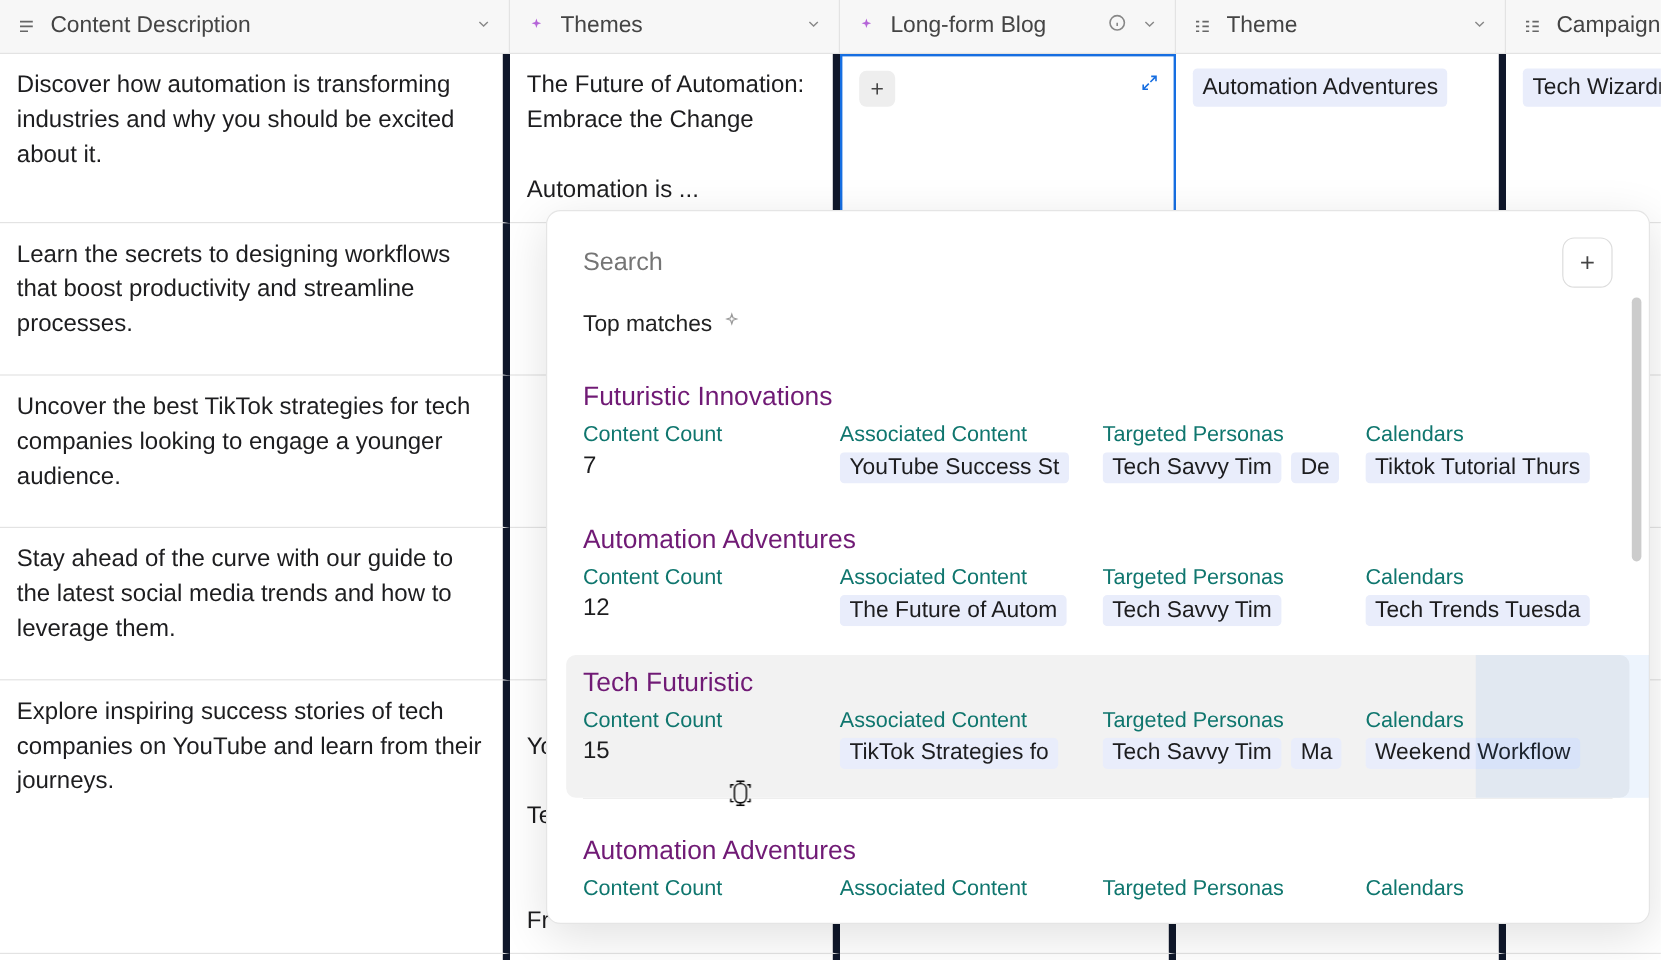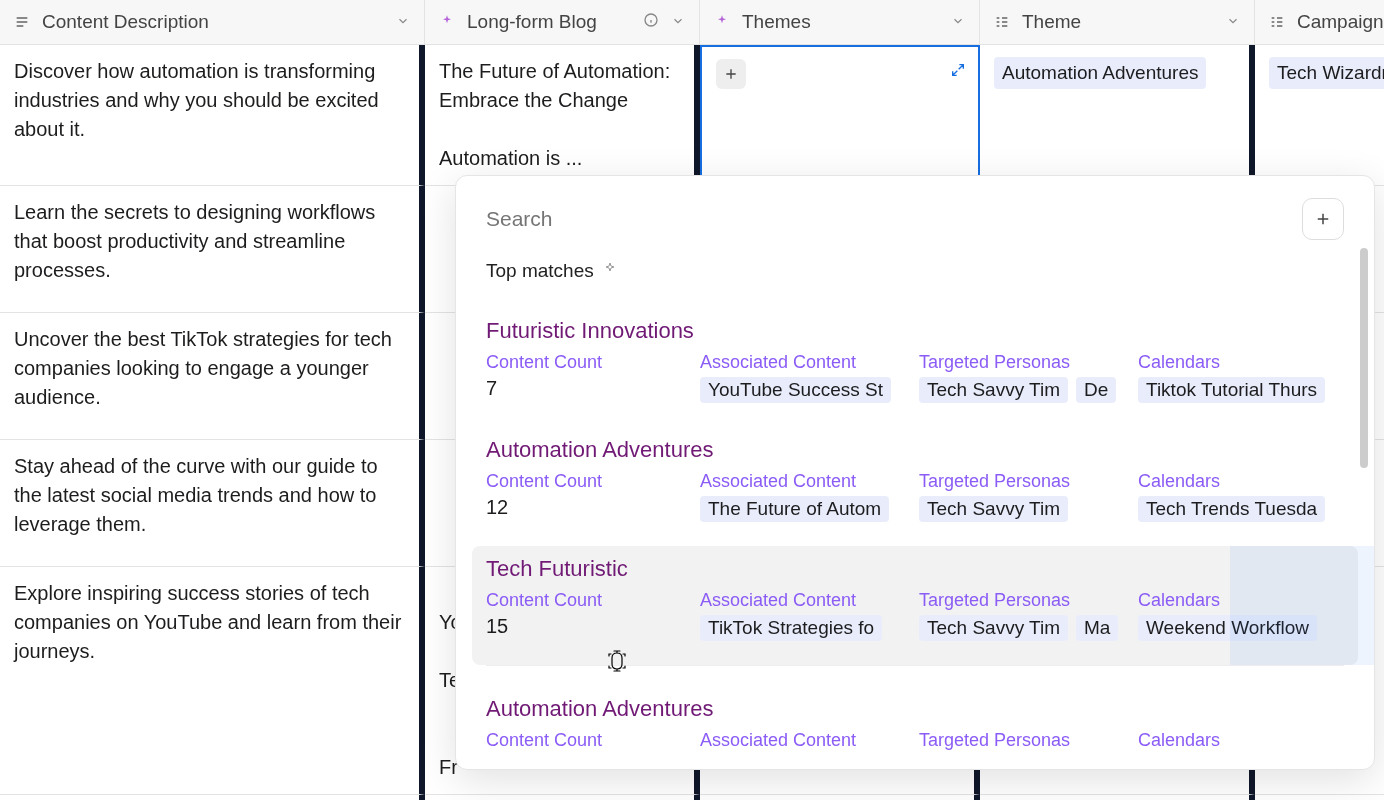--- a/index.html
+++ b/index.html
@@ -172,21 +172,21 @@
     margin-bottom: 8px;
     color:#701a75;
   }
   .match-cols {
     display: grid;
     grid-template-columns: 200px 205px 205px 1fr;
     gap: 14px;
   }
   .match-label {
     font-size: 18px;
-    color: #8b5cf6;
+    color: #0f766e;
     margin-bottom: 4px;
     white-space: nowrap;
   }
   .match-val {
     font-size: 20px;
   }
   .tag-row { display:flex; gap:8px; overflow:hidden; }
 
   .divider {
     height:1px; background:#eee;
@@ -229,41 +229,41 @@
         </svg>
     </span>
   </div>
 
   <div class="col-header">
     <span class="hdr-icon">
       <svg width="16" height="16" viewBox="0 0 24 24" fill="#b565d8">
           <path d="M12 2l1.5 4.5L18 8l-4.5 1.5L12 14l-1.5-4.5L6 8l4.5-1.5z"></path>
         </svg>
     </span>
+    <span class="hdr-label">Themes</span>
+    <span class="chev">
+      <svg width="14" height="14" viewBox="0 0 24 24" fill="none" stroke="#888" stroke-width="2">
+          <path d="M6 9l6 6 6-6"></path>
+        </svg>
+    </span>
+  </div>
+
+  <div class="col-header">
+    <span class="hdr-icon">
+      <svg width="16" height="16" viewBox="0 0 24 24" fill="#b565d8">
+          <path d="M12 2l1.5 4.5L18 8l-4.5 1.5L12 14l-1.5-4.5L6 8l4.5-1.5z"></path>
+        </svg>
+    </span>
     <span class="hdr-label">Long-form Blog</span>
     <span class="info">
       <svg width="16" height="16" viewBox="0 0 24 24" fill="none" stroke="#888" stroke-width="2">
           <circle cx="12" cy="12" r="9"></circle>
           <path d="M12 8h.01M12 12v4"></path>
         </svg>
     </span>
-    <span class="chev">
-      <svg width="14" height="14" viewBox="0 0 24 24" fill="none" stroke="#888" stroke-width="2">
-          <path d="M6 9l6 6 6-6"></path>
-        </svg>
-    </span>
-  </div>
-
-  <div class="col-header">
-    <span class="hdr-icon">
-      <svg width="16" height="16" viewBox="0 0 24 24" fill="#b565d8">
-          <path d="M12 2l1.5 4.5L18 8l-4.5 1.5L12 14l-1.5-4.5L6 8l4.5-1.5z"></path>
-        </svg>
-    </span>
-    <span class="hdr-label">Themes</span>
     <span class="chev">
       <svg width="14" height="14" viewBox="0 0 24 24" fill="none" stroke="#888" stroke-width="2">
           <path d="M6 9l6 6 6-6"></path>
         </svg>
     </span>
   </div>
 
   <div class="col-header">
     <span class="hdr-icon">
       <svg width="16" height="16" viewBox="0 0 24 24" fill="none" stroke="#666" stroke-width="2">

